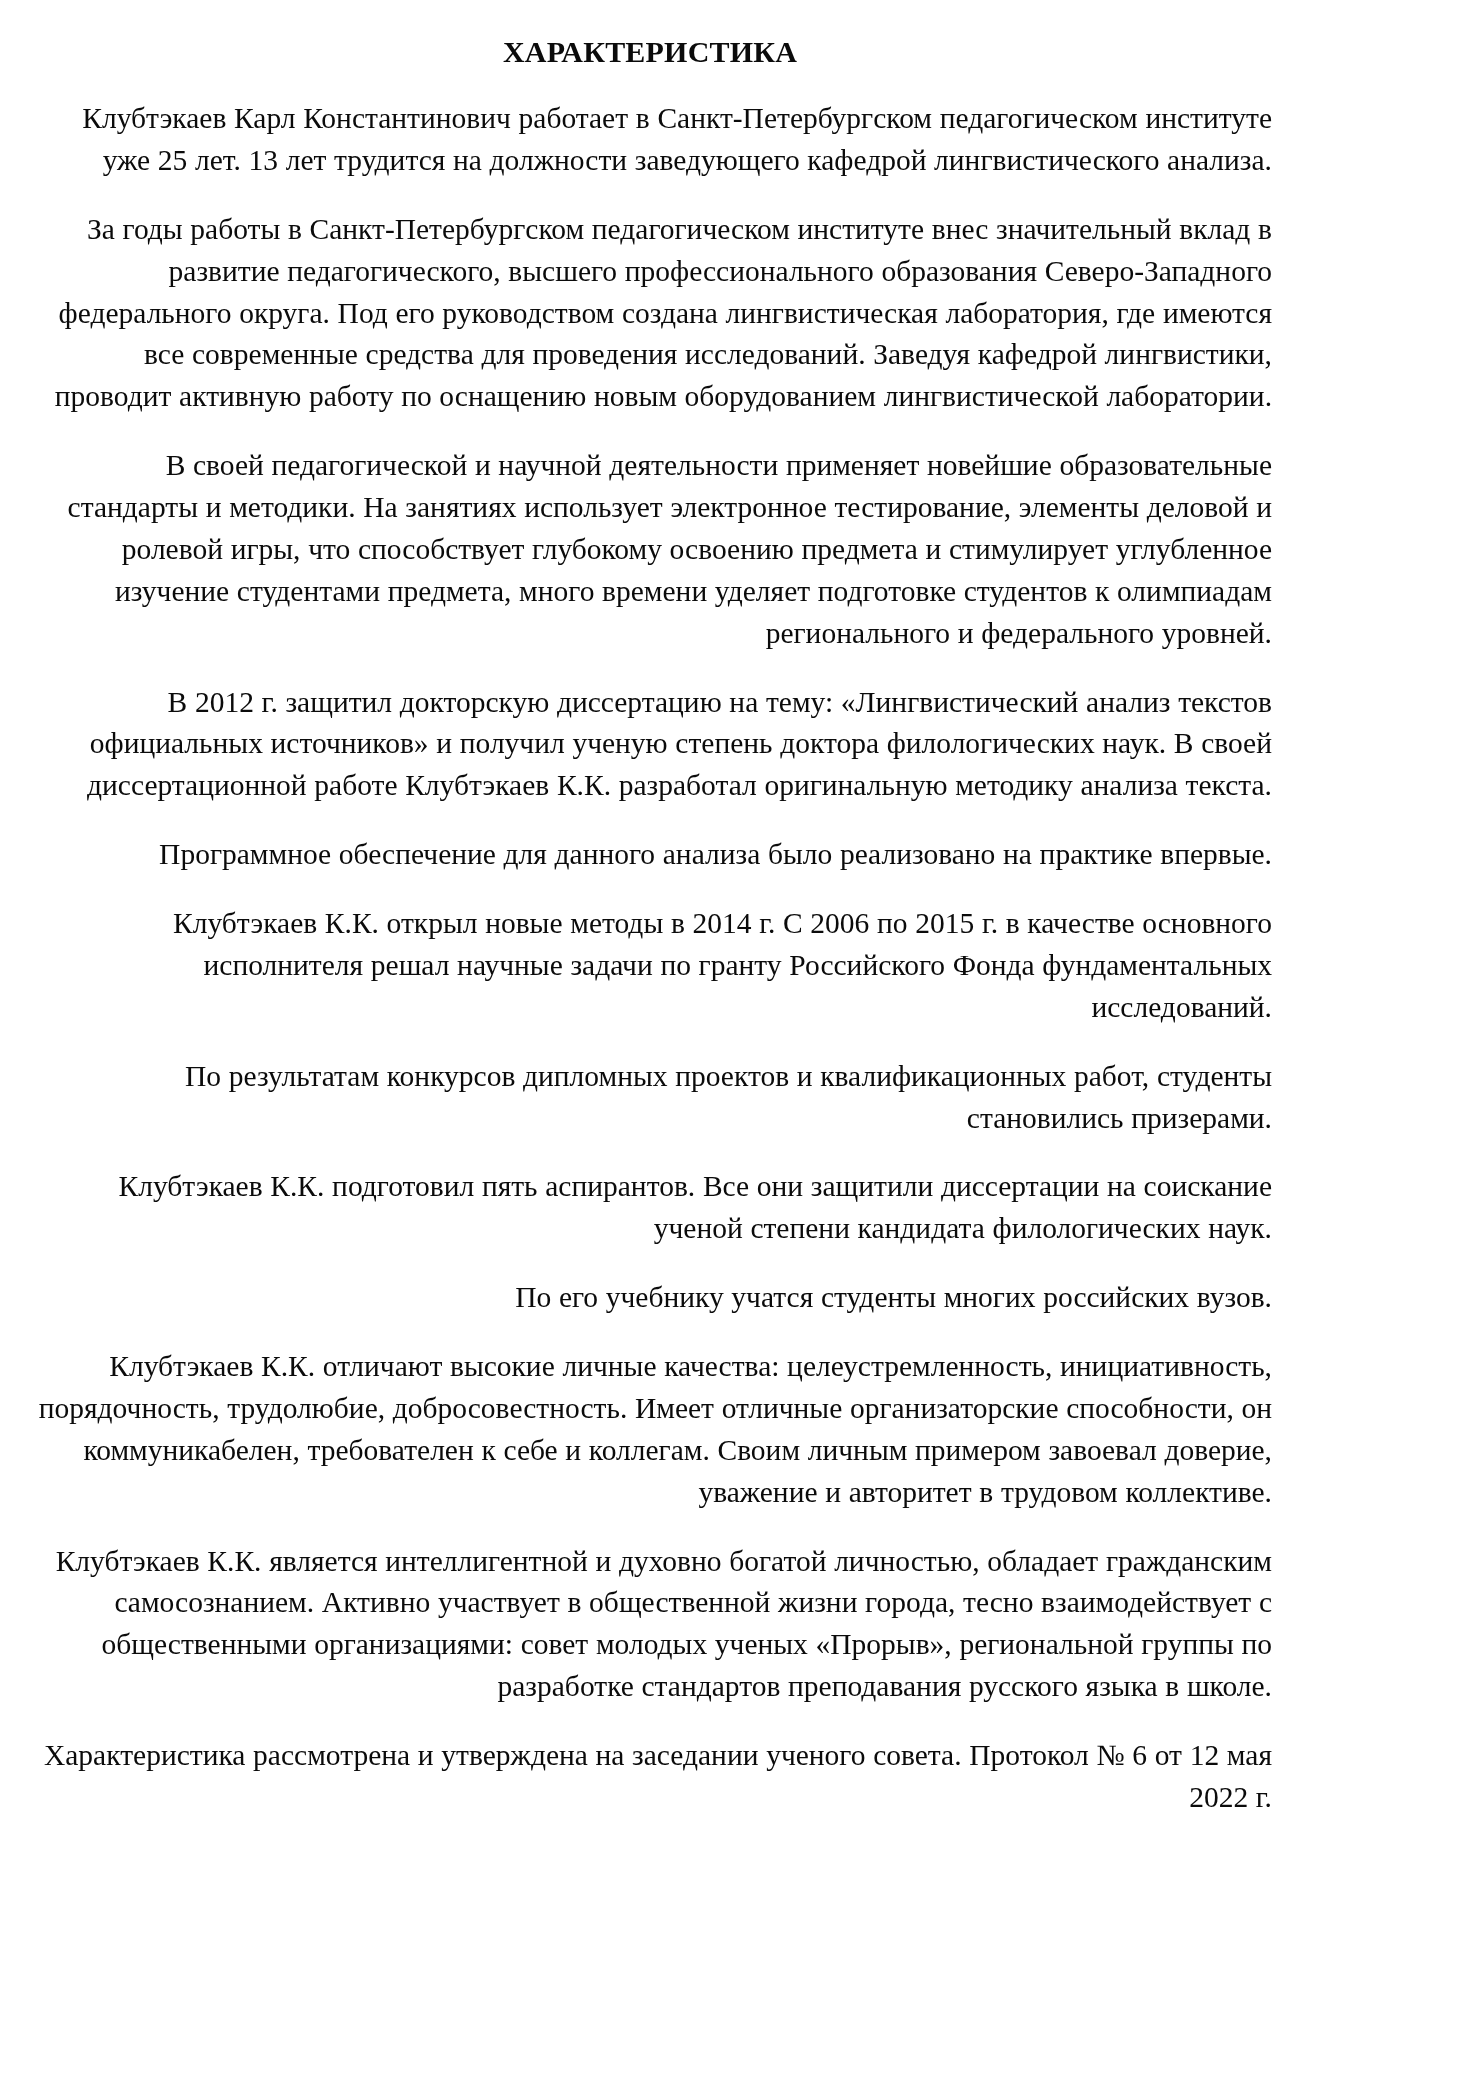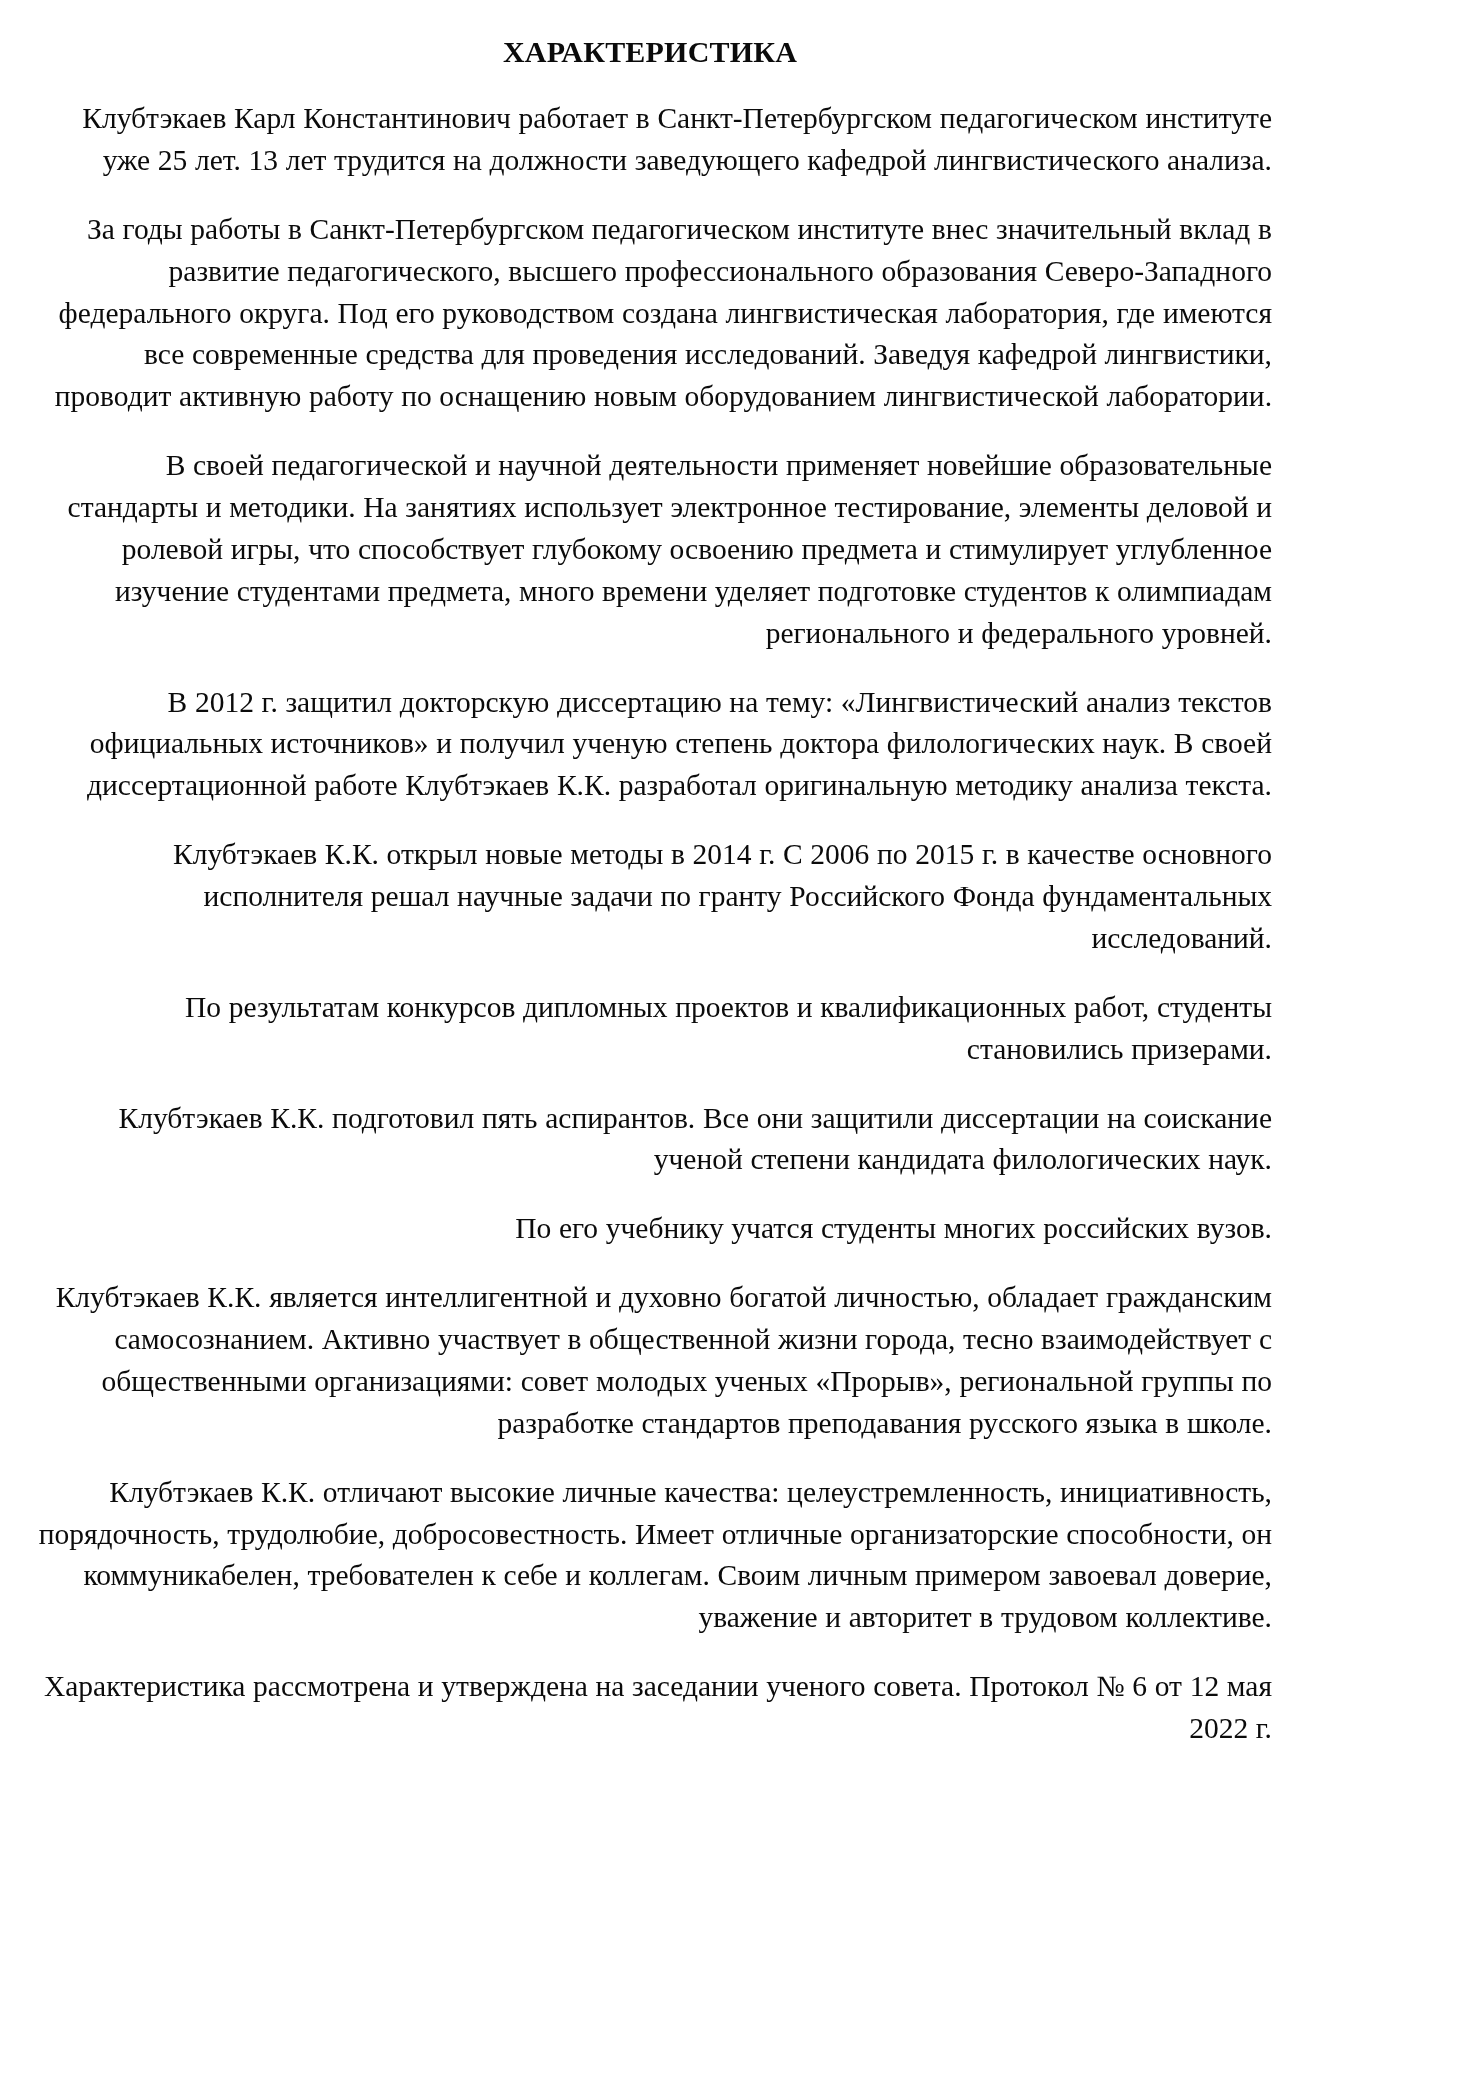--- a/index.html
+++ b/index.html
@@ -43,21 +43,22 @@
 <body>
 
 <div class="page">
 
   <h1 class="doc-title">ХАРАКТЕРИСТИКА</h1>
 
   <p class="para">Клубтэкаев Карл Константинович работает в Санкт-Петербургском педагогическом институте уже 25 лет. 13 лет трудится на должности заведующего кафедрой лингвистического анализа.</p>
   <p class="para">За годы работы в Санкт-Петербургском педагогическом институте внес значительный вклад в развитие педагогического,  высшего профессионального образования Северо-Западного федерального округа. Под его руководством создана лингвистическая лаборатория, где имеются все современные средства для проведения исследований. Заведуя кафедрой лингвистики, проводит активную работу по оснащению новым оборудованием лингвистической лаборатории.</p>
   <p class="para">В своей педагогической и научной деятельности применяет новейшие образовательные стандарты и методики. На занятиях использует электронное тестирование, элементы деловой и ролевой игры, что способствует глубокому освоению предмета и стимулирует углубленное изучение студентами предмета, много времени уделяет подготовке студентов к олимпиадам регионального и федерального уровней.</p>
   <p class="para">В 2012 г. защитил докторскую диссертацию на тему: «Лингвистический анализ текстов официальных источников» и получил ученую степень доктора филологических наук. В своей диссертационной работе Клубтэкаев К.К. разработал оригинальную методику анализа текста.</p>
+  <p class="para">Программное обеспечение для данного анализа было реализовано на практике впервые.</p>
   <p class="para">Клубтэкаев К.К. открыл новые методы в 2014 г. С 2006 по 2015 г. в качестве основного исполнителя решал научные задачи по гранту Российского Фонда фундаментальных исследований.</p>
   <p class="para">По результатам конкурсов дипломных проектов и квалификационных работ, студенты становились призерами.</p>
   <p class="para">Клубтэкаев К.К. подготовил пять аспирантов. Все они защитили диссертации на соискание ученой степени кандидата филологических наук.</p>
   <p class="para">По его учебнику учатся студенты многих российских вузов.</p>
+  <p class="para">Клубтэкаев К.К. отличают высокие личные качества: целеустремленность, инициативность, порядочность, трудолюбие, добросовестность. Имеет отличные организаторские способности, он коммуникабелен, требователен к себе и коллегам. Своим личным примером завоевал доверие, уважение и авторитет в трудовом коллективе.</p>
   <p class="para">Клубтэкаев К.К. является интеллигентной и духовно богатой личностью, обладает гражданским самосознанием. Активно участвует в общественной жизни города, тесно взаимодействует с общественными организациями: совет молодых ученых «Прорыв», региональной группы по разработке стандартов преподавания русского языка в школе.</p>
-  <p class="para">Клубтэкаев К.К. отличают высокие личные качества: целеустремленность, инициативность, порядочность, трудолюбие, добросовестность. Имеет отличные организаторские способности, он коммуникабелен, требователен к себе и коллегам. Своим личным примером завоевал доверие, уважение и авторитет в трудовом коллективе.</p>
   <p class="para">Характеристика рассмотрена и утверждена на заседании ученого совета. Протокол № 6 от 12 мая 2022 г.</p>
 
 </div>
 
 </body></html>

